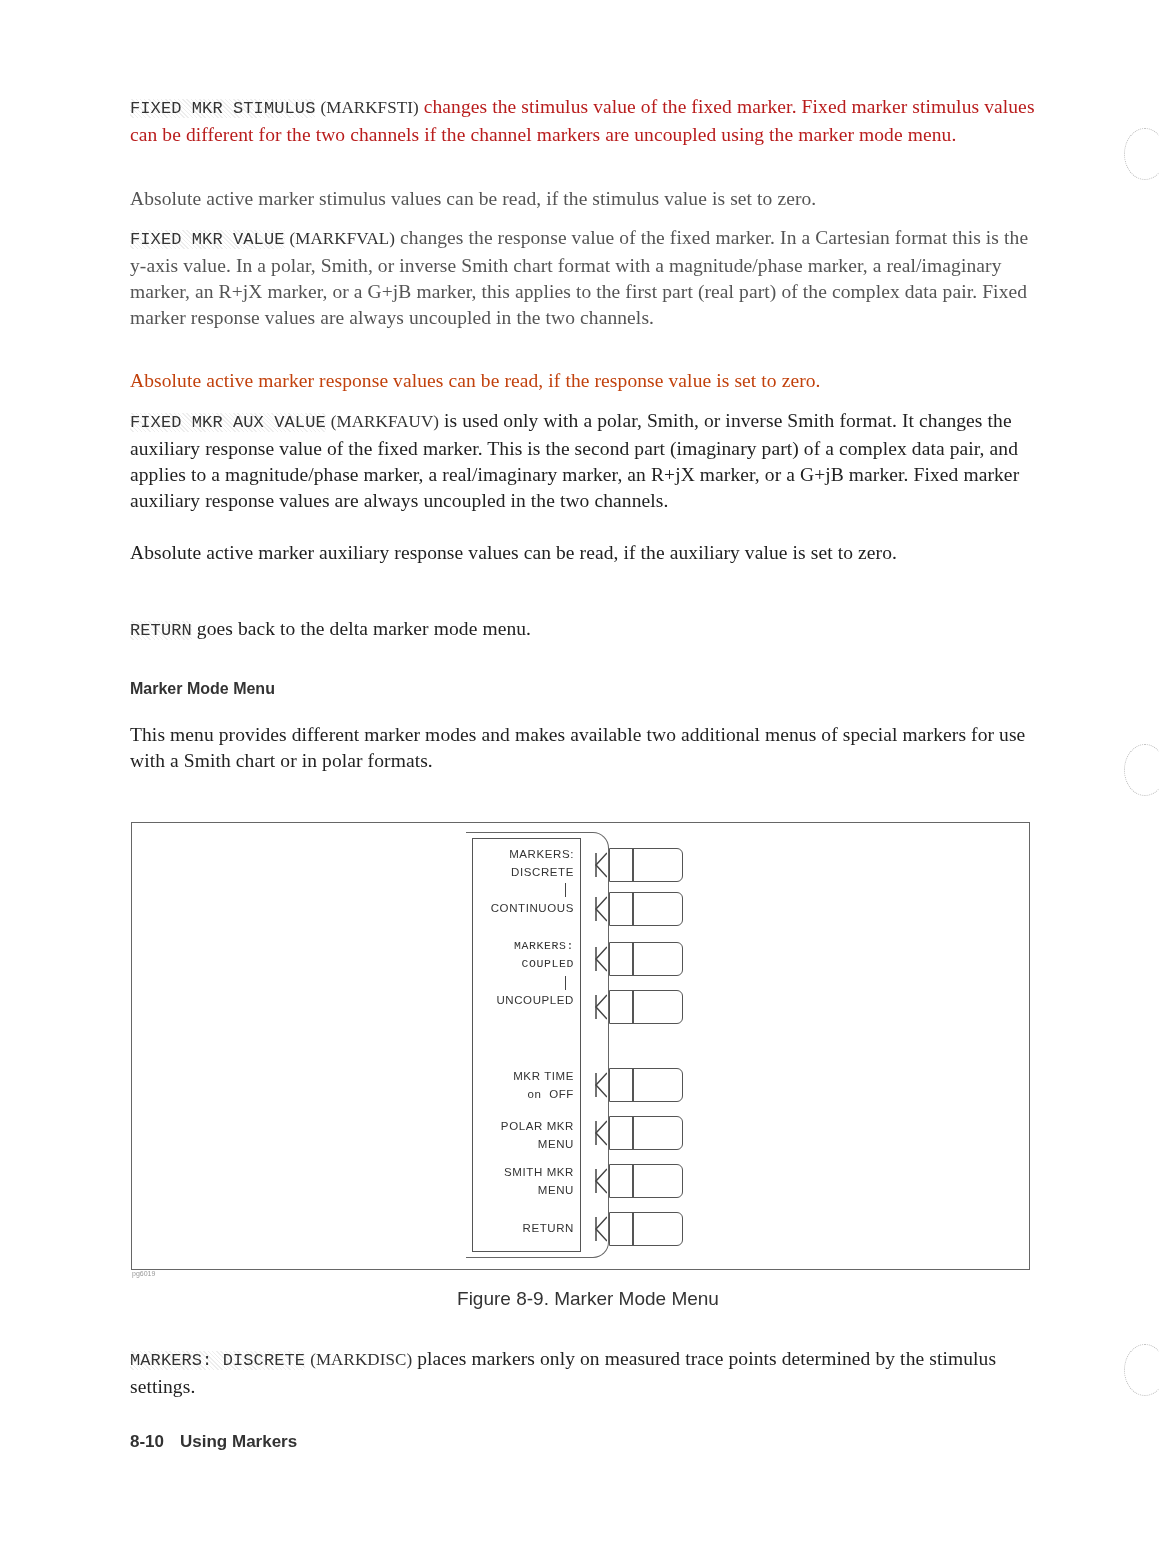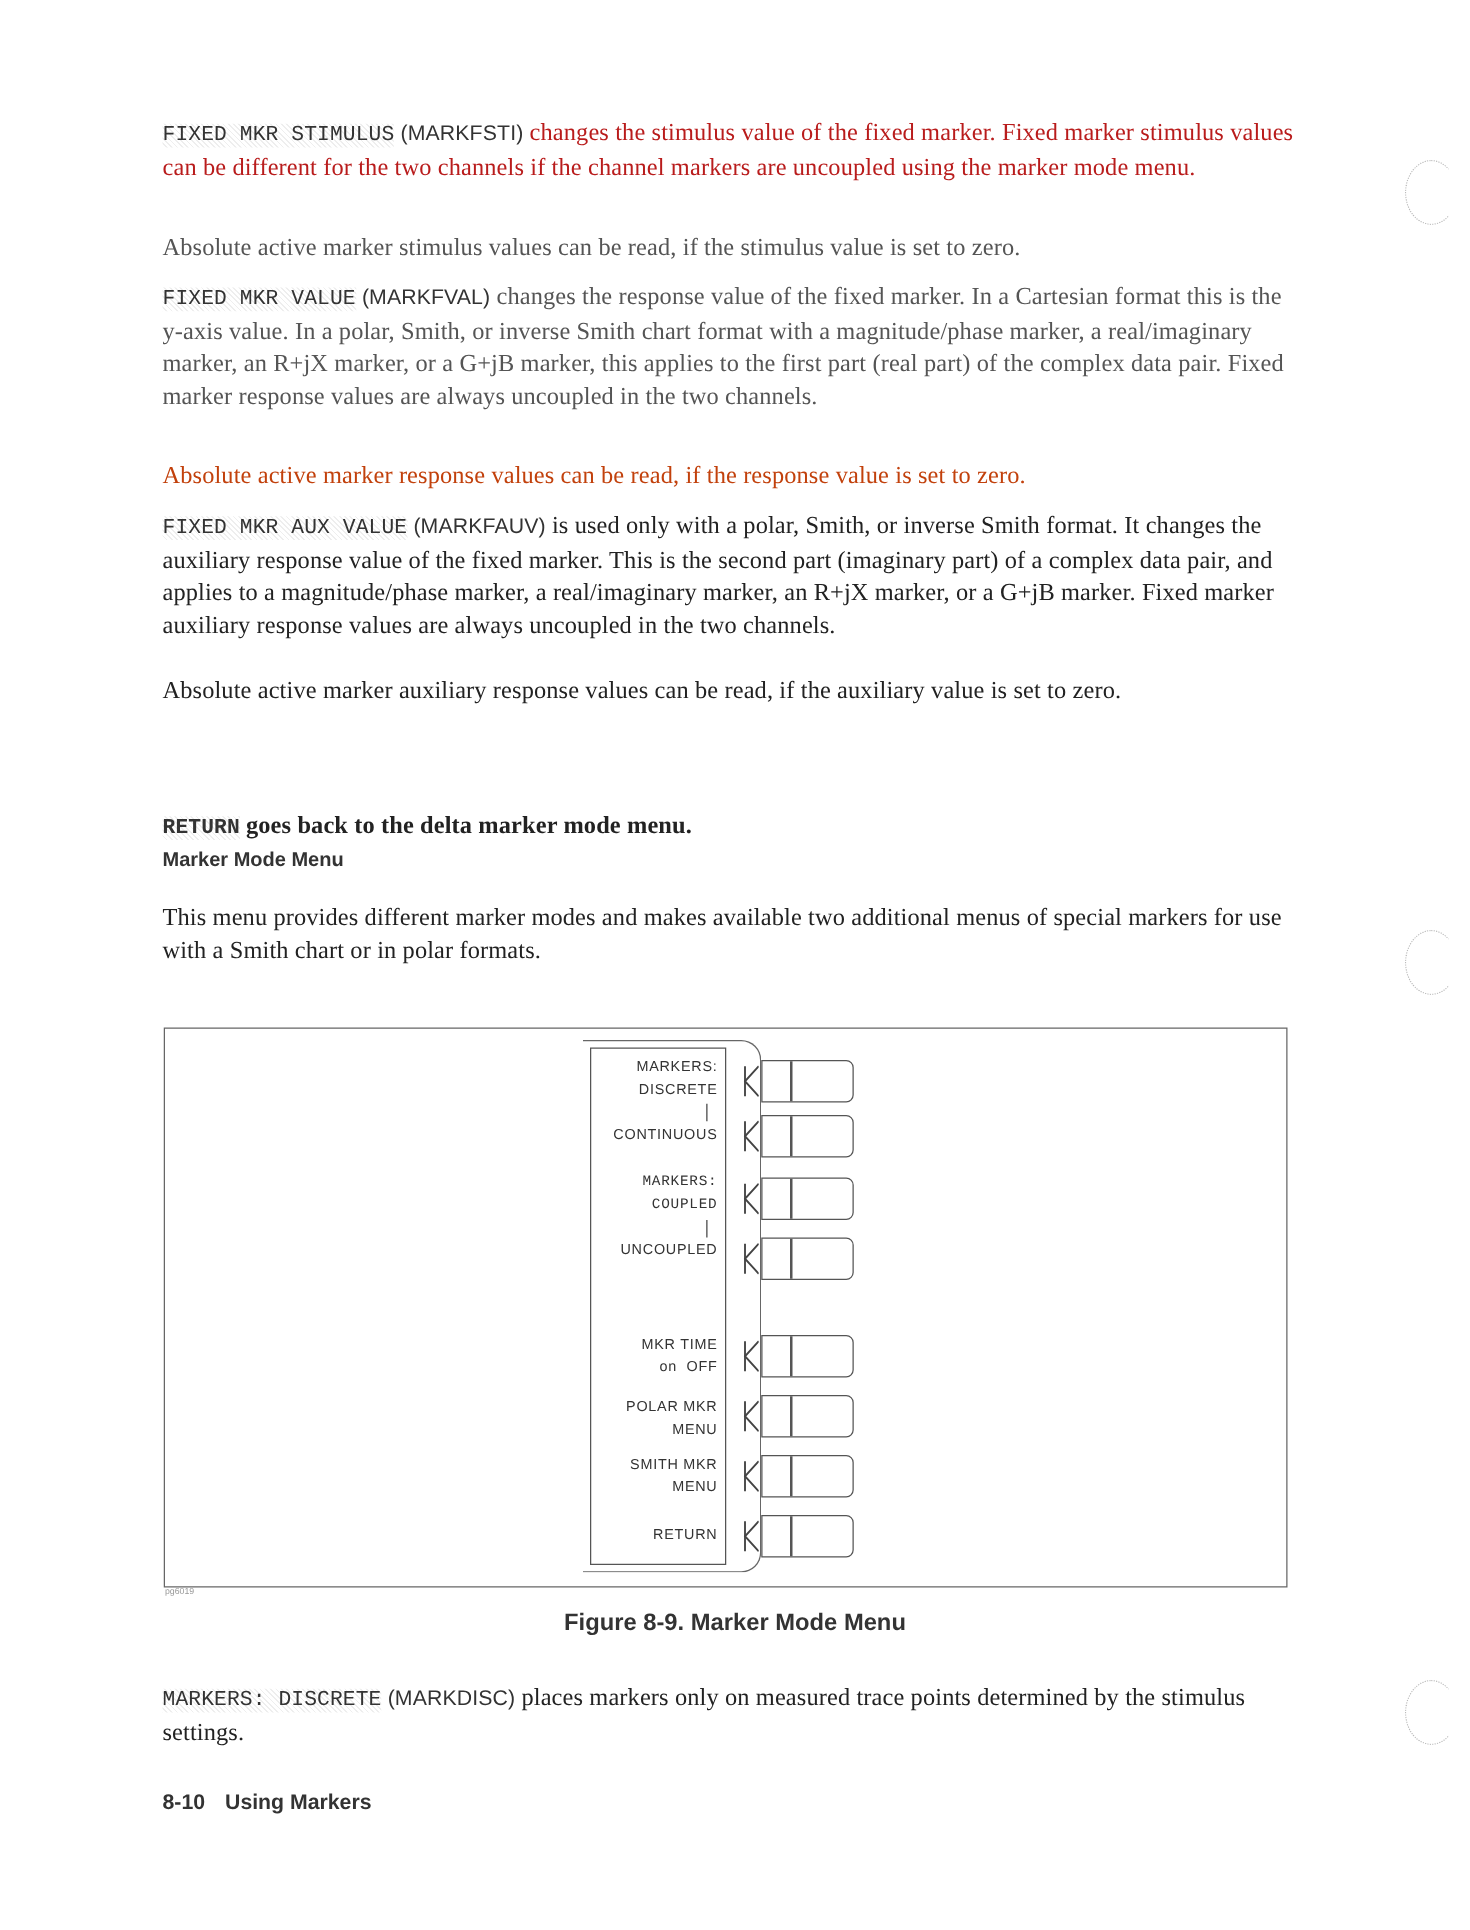--- a/index.html
+++ b/index.html
@@ -10,21 +10,21 @@
     font-family: "Liberation Serif", "DejaVu Serif", serif;
     font-size: 19.5px; line-height: 26px; color: #222;
     letter-spacing: 0.1px;
   }
   .para.light { color: #555; }
   .key {
     font-family: "Liberation Mono", "DejaVu Sans Mono", monospace;
     font-size: 17px; color: #333;
     background: repeating-linear-gradient(45deg, #fff 0 2px, #eee 2px 3px);
   }
-  .cmd { font-family: Liberation Sans, sans-serif; font-size: 17px; color: #333; }
+  .cmd { font-family: Liberation Serif, serif; font-size: 17px; color: #333; }
 
   .heading {
     position: absolute; left: 130px; top: 680px;
     font-family: "Liberation Sans", "DejaVu Sans", sans-serif;
     font-weight: bold; font-size: 16px; color: #333;
   }
 
   .figure-frame {
     position: absolute; left: 131px; top: 822px; width: 897px; height: 446px;
     border: 1.5px solid #666;
@@ -55,21 +55,21 @@
   }
   .hkey .btn {
     position: absolute; left: 14px; top: 0; width: 72px; height: 32px;
     border: 1.5px solid #555; border-radius: 0 6px 6px 0;
   }
   .hkey .btn::after {
     content: ""; position: absolute; left: 22px; top: 0; bottom: 0; width: 1.5px; background: #555;
   }
   .caption {
     position: absolute; left: 0; width: 1176px; top: 1288px; text-align: center;
-    font-family: "Liberation Sans", "DejaVu Sans", sans-serif; font-weight: bold;
+    font-family: "Liberation Sans", "DejaVu Sans", sans-serif; font-weight: normal;
     font-size: 19px; color: #333;
   }
   .footer {
     position: absolute; left: 130px; top: 1432px;
     font-family: Liberation Sans, sans-serif; font-weight: bold;
     font-size: 17px; color: #333;
   }
   .footer .num { margin-right: 16px; }
   .punch {
     position: absolute; width: 40px; height: 50px; border-radius: 50%;
@@ -93,21 +93,21 @@
 
 <div class="para" style="top:368px;color:#c2410c;">Absolute active marker response values can be read, if the response value is set to zero.</div>
 
 <div class="para" style="top:408px;">
   <span class="key">FIXED MKR AUX VALUE</span>
   <span class="cmd">(MARKFAUV)</span><span> is used only with a polar, Smith, or inverse Smith format. It changes the auxiliary response value of the fixed marker. This is the second part (imaginary part) of a complex data pair, and applies to a magnitude/phase marker, a real/imaginary marker, an R+jX marker, or a G+jB marker. Fixed marker auxiliary response values are always uncoupled in the two channels.</span>
 </div>
 
 <div class="para" style="top:540px;">Absolute active marker auxiliary response values can be read, if the auxiliary value is set to zero.</div>
 
-<div class="para" style="top:648px;font-weight:bold;">
+<div class="para" style="top:616px;">
   <span class="key">RETURN</span><span> goes back to the delta marker mode menu.</span>
 </div>
 
 <div class="heading">Marker Mode Menu</div>
 <div class="para" style="top:722px;">This menu provides different marker modes and makes available two additional menus of special markers for use with a Smith chart or in polar formats.</div>
 
 <div class="figure-frame"></div>
 <div class="figure-id">pg6019</div>
 <div class="bezel"></div>
 <div class="menu-panel">

